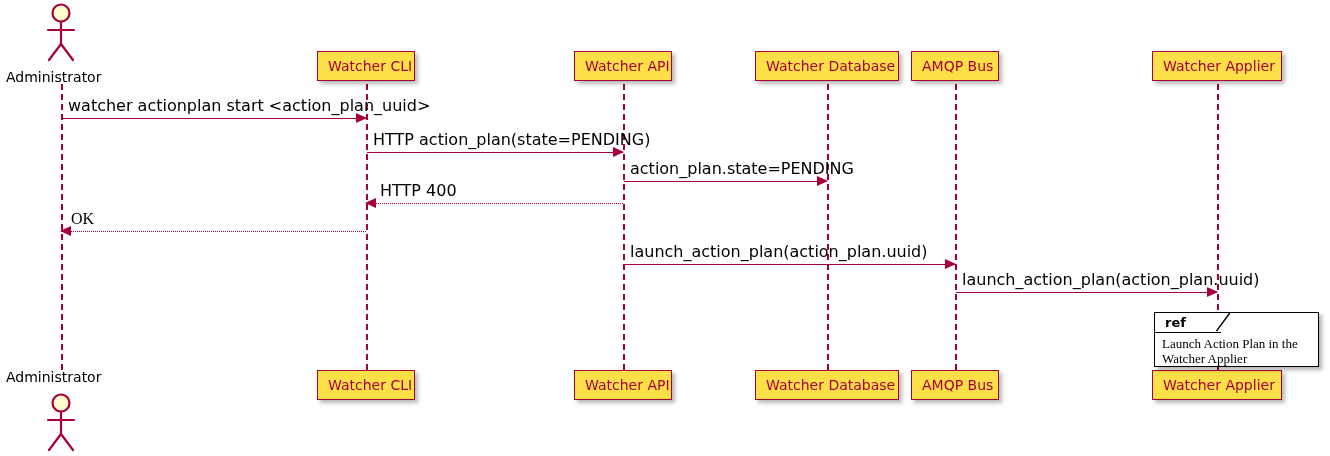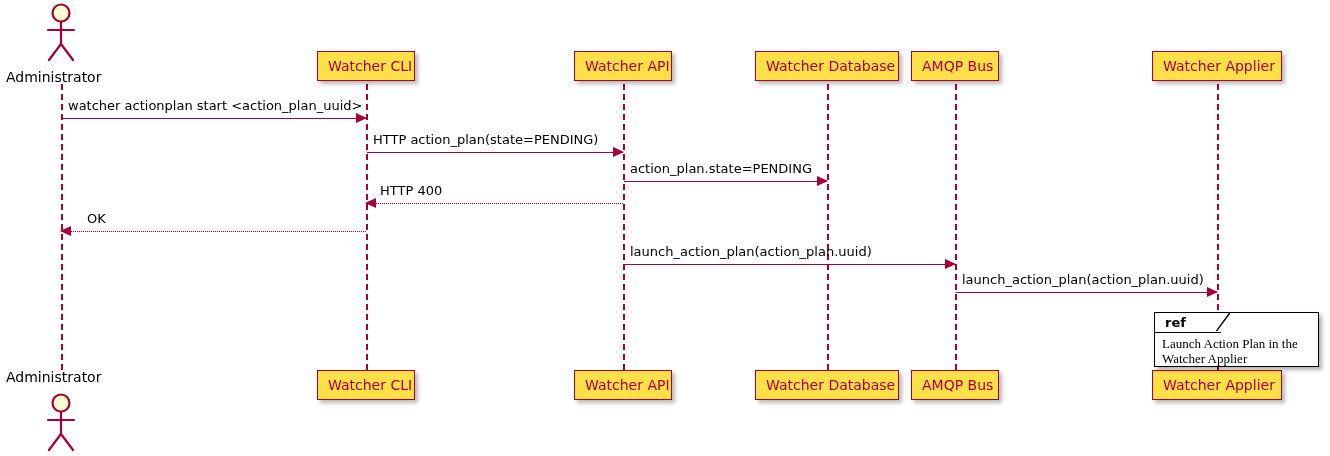--- a/index.html
+++ b/index.html
@@ -89,21 +89,21 @@
   }
   .msg .head.left {
     left: -1px;
     border-top: 5px solid transparent;
     border-bottom: 5px solid transparent;
     border-right: 11px solid #A80036;
   }
   .msg .label {
     position: absolute;
     top: -20px;
-    font-size: 13px;
+    font-size: 16px;
     line-height: 15px;
     color: #000000;
     white-space: nowrap;
   }
   .msg .label.start { left: 6px; }
 
   
   .ref-box {
     position: absolute;
     box-sizing: border-box;
@@ -213,21 +213,21 @@
 
   <div class="msg dotted" style="left:366px; top:203px; width:257px;">
     <div class="line"></div>
     <div class="head left"></div>
     <div class="label start" style="left:14px;">HTTP 400</div>
   </div>
 
   <div class="msg dotted" style="left:61px; top:231px; width:305px;">
     <div class="line"></div>
     <div class="head left"></div>
-    <div class="label start" style="left:26px;">OK</div>
+    <div class="label start" style="left:10px;font-family:Liberation Serif, serif;">OK</div>
   </div>
 
   <div class="msg" style="left:624px; top:264px; width:331px;">
     <div class="line"></div>
     <div class="head right"></div>
     <div class="label start">launch_action_plan(action_plan.uuid)</div>
   </div>
 
   <div class="msg" style="left:956px; top:292px; width:261px;">
     <div class="line"></div>

